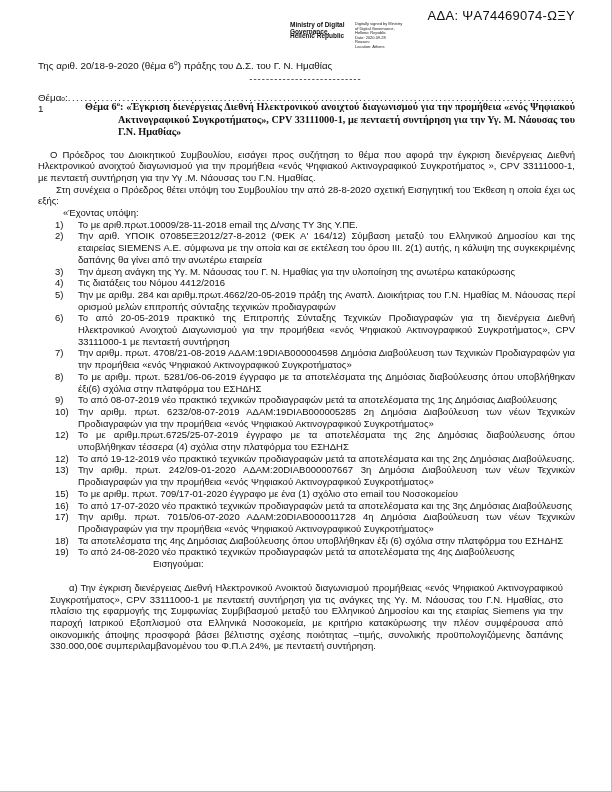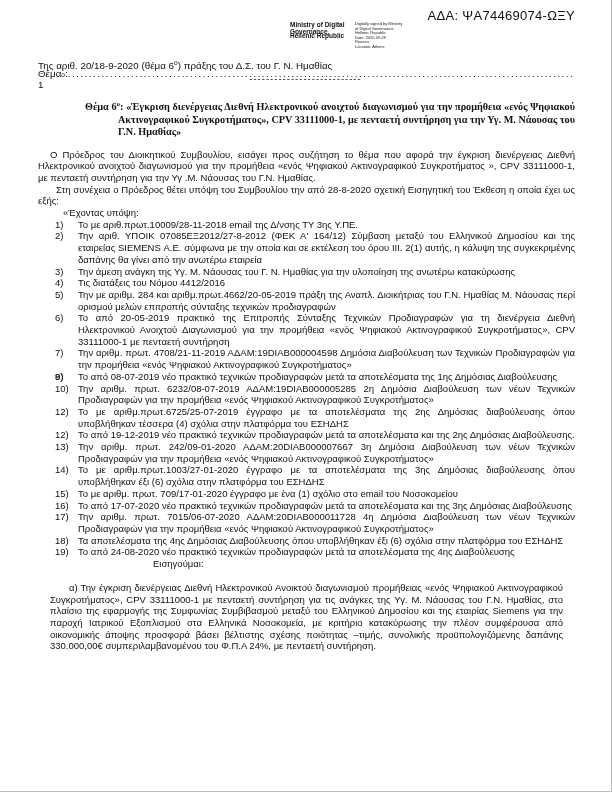--- a/index.html
+++ b/index.html
@@ -36,21 +36,21 @@
   }
   .doc-ref{
     position:absolute;top:60px;left:38px;right:37px;
     font-size:9.8px;
   }
   .sep{
     position:absolute;top:73px;left:0;width:100%;
     text-align:center;font-size:9.5px;letter-spacing:1px;color:#111;
   }
   .theme-blank{
-    position:absolute;top:68px;left:38px;right:37px;
+    position:absolute;top:92px;left:38px;right:37px;
     font-size:9.8px;display:flex;align-items:baseline;
   }
   .theme-blank .dots{flex:1 1 auto;overflow:hidden;white-space:nowrap;letter-spacing:1.5px;}
   .sup{font-size:6.5px;vertical-align:super;line-height:0;}
   .body-flow{
     position:absolute;top:101px;left:38px;width:537px;
     font-size:9.5px;line-height:11.7px;text-align:justify;
   }
   .heading{
     font-family:"Liberation Serif","DejaVu Serif",serif;
@@ -113,28 +113,27 @@
     <p class="p2">Στη συνέχεια ο Πρόεδρος θέτει υπόψη του Συμβουλίου την από 28-8-2020 σχετική Εισηγητική του Έκθεση η οποία έχει ως εξής:</p>
     <p class="p3">«Έχοντας υπόψη:</p>
 
     <ol class="refs" id="refs-list">
         <li><span class="num">1)</span><span>Το με αριθ.πρωτ.10009/28-11-2018 email της Δ/νσης ΤΥ 3ης Υ.ΠΕ.</span></li>
         <li><span class="num">2)</span><span>Την αριθ. ΥΠΟΙΚ 07085ΕΞ2012/27-8-2012 (ΦΕΚ Α' 164/12)  Σύμβαση  μεταξύ του Ελληνικού Δημοσίου και της εταιρείας SIEMENS Α.Ε. σύμφωνα με την οποία και σε εκτέλεση του όρου ΙΙΙ. 2(1) αυτής, η κάλυψη της συγκεκριμένης δαπάνης θα γίνει από την ανωτέρω εταιρεία</span></li>
         <li><span class="num">3)</span><span>Την άμεση ανάγκη της Υγ. Μ. Νάουσας του Γ. Ν. Ημαθίας για την υλοποίηση της ανωτέρω κατακύρωσης</span></li>
         <li><span class="num">4)</span><span>Τις διατάξεις του Νόμου 4412/2016</span></li>
         <li><span class="num">5)</span><span>Την με αριθμ. 284  και αριθμ.πρωτ.4662/20-05-2019 πράξη της Αναπλ. Διοικήτριας του Γ.Ν. Ημαθίας Μ. Νάουσας περί ορισμού μελών επιτροπής σύνταξης τεχνικών προδιαγραφών</span></li>
         <li><span class="num">6)</span><span>Το από 20-05-2019 πρακτικό της Επιτροπής Σύνταξης Τεχνικών Προδιαγραφών για τη διενέργεια Διεθνή Ηλεκτρονικού Ανοιχτού Διαγωνισμού για την προμήθεια «ενός Ψηφιακού Ακτινογραφικού Συγκροτήματος», CPV 33111000-1  με πενταετή συντήρηση</span></li>
-        <li><span class="num">7)</span><span>Την αριθμ. πρωτ. 4708/21-11-2019  ΑΔΑΜ:19DIAB000004598   Δημόσια Διαβούλευση των Τεχνικών Προδιαγραφών για την προμήθεια «ενός Ψηφιακού Ακτινογραφικού Συγκροτήματος»</span></li>
-        <li><span class="num">8)</span></li>
+        <li><span class="num">7)</span><span>Την αριθμ. πρωτ. 4708/21-08-2019  ΑΔΑΜ:19DIAB000004598   Δημόσια Διαβούλευση των Τεχνικών Προδιαγραφών για την προμήθεια «ενός Ψηφιακού Ακτινογραφικού Συγκροτήματος»</span></li>
+        <li><span class="num">8)</span><span>Το με αριθμ. πρωτ. 5281/06-06-2019 έγγραφο με τα αποτελέσματα της Δημόσιας διαβούλευσης όπου υποβλήθηκαν  έξι(6) σχόλια στην πλατφόρμα του ΕΣΗΔΗΣ</span></li>
         <li><span class="num">9)</span><span>Το από 08-07-2019 νέο πρακτικό τεχνικών προδιαγραφών μετά τα αποτελέσματα της 1ης Δημόσιας Διαβούλευσης</span></li>
         <li><span class="num">10)</span><span>Την αριθμ. πρωτ. 6232/08-07-2019 ΑΔΑΜ:19DIAB000005285 2η Δημόσια  Διαβούλευση των νέων Τεχνικών Προδιαγραφών για την προμήθεια «ενός Ψηφιακού Ακτινογραφικού Συγκροτήματος»</span></li>
         <li><span class="num">12)</span><span>Το με αριθμ.πρωτ.6725/25-07-2019 έγγραφο με τα αποτελέσματα της 2ης Δημόσιας διαβούλευσης όπου υποβλήθηκαν τέσσερα (4) σχόλια στην πλατφόρμα του ΕΣΗΔΗΣ</span></li>
         <li><span class="num">12)</span><span>Το από 19-12-2019 νέο πρακτικό τεχνικών προδιαγραφών μετά τα αποτελέσματα και της 2ης Δημόσιας Διαβούλευσης.</span></li>
         <li><span class="num">13)</span><span>Την αριθμ. πρωτ. 242/09-01-2020 ΑΔΑΜ:20DIAB000007667 3η Δημόσια Διαβούλευση των νέων Τεχνικών Προδιαγραφών για την προμήθεια «ενός Ψηφιακού Ακτινογραφικού Συγκροτήματος»</span></li>
-        <li><span class="num">14)</span><span>Το με αριθμ.πρωτ.1003/27-01-2020 έγγραφο με τα αποτελέσματα της 3ης Δημόσιας διαβούλευσης όπου υποβλήθηκαν έξι (6) σχόλια στην πλατφόρμα του ΕΣΗΔΗΣ</span></li>
         <li><span class="num">15)</span><span>Το με αριθμ. πρωτ. 709/17-01-2020 έγγραφο με ένα (1) σχόλιο στο email του Νοσοκομείου</span></li>
         <li><span class="num">16)</span><span>Το από 17-07-2020 νέο πρακτικό τεχνικών προδιαγραφών μετά τα αποτελέσματα και της 3ης Δημόσιας Διαβούλευσης</span></li>
         <li><span class="num">17)</span><span>Την αριθμ. πρωτ. 7015/06-07-2020 ΑΔΑΜ:20DIAB000011728 4η Δημόσια Διαβούλευση των νέων Τεχνικών Προδιαγραφών για την προμήθεια «ενός Ψηφιακού Ακτινογραφικού Συγκροτήματος»</span></li>
         <li><span class="num">18)</span><span>Τα αποτελέσματα της 4ης Δημόσιας Διαβούλευσης όπου υποβλήθηκαν έξι (6) σχόλια στην πλατφόρμα του ΕΣΗΔΗΣ</span></li>
         <li><span class="num">19)</span><span>Το από 24-08-2020 νέο πρακτικό τεχνικών προδιαγραφών μετά τα αποτελέσματα της 4ης Διαβούλευσης</span></li>
       </ol>
 
     <p class="proposal-intro">Εισηγούμαι:</p>
     <p class="pa">α) Την έγκριση διενέργειας Διεθνή Ηλεκτρονικού Ανοικτού διαγωνισμού προμήθειας «ενός Ψηφιακού Ακτινογραφικού Συγκροτήματος», CPV 33111000-1 με πενταετή συντήρηση για τις ανάγκες της Υγ. Μ. Νάουσας του Γ.Ν. Ημαθίας, στο πλαίσιο της εφαρμογής της Συμφωνίας Συμβιβασμού μεταξύ του Ελληνικού Δημοσίου και της εταιρίας Siemens για την παροχή Ιατρικού Εξοπλισμού στα Ελληνικά Νοσοκομεία, με  κριτήριο κατακύρωσης την πλέον συμφέρουσα από οικονομικής άποψης προσφορά βάσει βέλτιστης σχέσης ποιότητας –τιμής, συνολικής προϋπολογιζόμενης δαπάνης 330.000,00€ συμπεριλαμβανομένου του Φ.Π.Α 24%, με πενταετή συντήρηση.</p>
 

